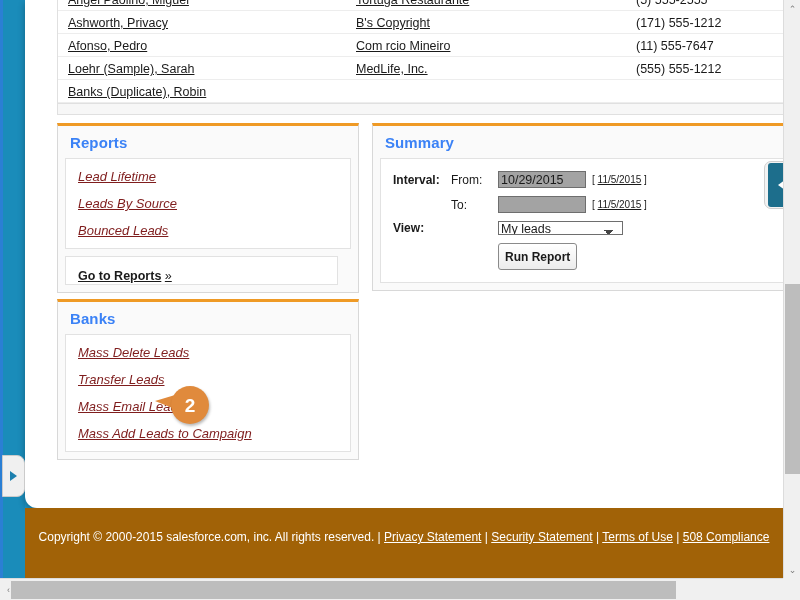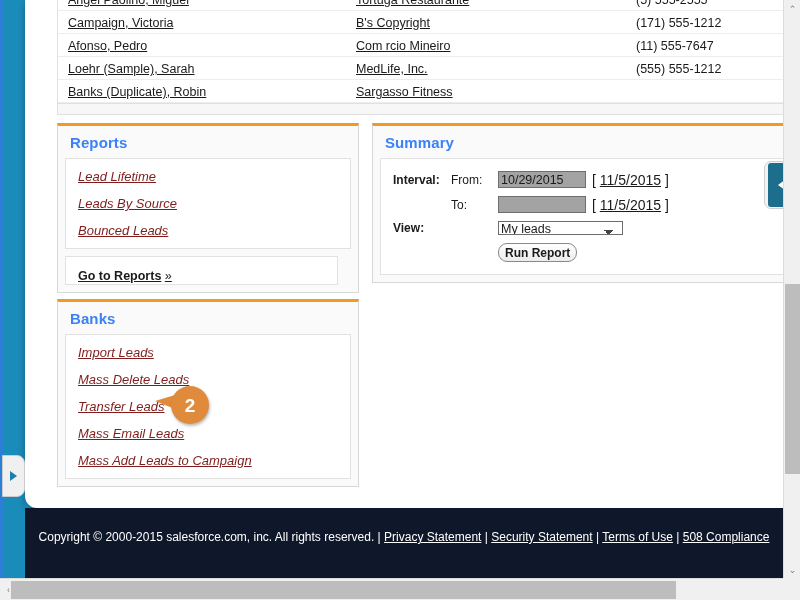--- a/index.html
+++ b/index.html
@@ -124,44 +124,44 @@
   .lbl-plain{font-size:12px;color:#1a1a1a;width:47px;flex:none;}
   .txt-input{
     width:88px;height:17px;
     border:1px solid #6e6e6e;
     background:#a3a3a3;
     font-family:"Liberation Sans", sans-serif;
     font-size:12.5px;color:#1a1a1a;
     padding:0 2px;box-sizing:border-box;
     outline:none;
   }
-  .date-hint{font-size:14px;color:#1a1a1a;margin-left:6px;white-space:nowrap;}
+  .date-hint{font-size:10px;color:#1a1a1a;margin-left:6px;white-space:nowrap;}
   .date-hint a{color:#1a1a1a;text-decoration:underline;cursor:pointer;}
   .sel-input{
     width:125px;height:14px;
     border:1px solid #6e6e6e;background:#fff;
     font-family:"Liberation Sans", sans-serif;
     font-size:12.5px;color:#1a1a1a;
     padding:0 2px;box-sizing:border-box;
     -webkit-appearance:none;appearance:none;
     background-image:
       linear-gradient(45deg,transparent 50%,#444 50%),
       linear-gradient(135deg,#444 50%,transparent 50%);
     background-position:calc(100% - 13px) 8px, calc(100% - 8px) 8px;
     background-size:5px 5px,5px 5px;
     background-repeat:no-repeat;
   }
   .btn-run{
-    height:19px;
+    height:27px;
     border:1px solid #8a8a8a;
     background:linear-gradient(#ffffff,#ececec);
     font-family:"Liberation Sans", sans-serif;
     font-size:12px;font-weight:bold;color:#1a1a1a;
     padding:0 6px;cursor:pointer;
-    border-radius:9px;
+    border-radius:3px;
   }
 
   
   #right-handle-wrap{
     position:absolute;left:764px;top:161px;width:36px;height:48px;
     background:#f3f3f3;
     border:1px solid #cfcfcf;
     border-radius:7px 0 0 7px;
     box-sizing:border-box;
   }
@@ -216,21 +216,21 @@
     position:absolute;left:-16px;top:9px;
     width:0;height:0;
     border-top:6px solid transparent;
     border-bottom:8px solid transparent;
     border-right:20px solid #e08a3c;
   }
 
   
   #footer{
     position:absolute;left:25px;top:508px;width:758px;height:83px;
-    background:#0f172a;
+    background:#a16207;
     color:#ffffff;
     text-align:center;
     font-size:12px;
     padding-top:18px;
     box-sizing:border-box;
     line-height:22px;
   }
   #footer a{color:#ffffff;text-decoration:underline;cursor:pointer;}
 
   
@@ -282,40 +282,39 @@
 
     <div id="leads-table">
 
       <div class="lead-row">
         <div class="cell-name"><span class="lead-link">Angel Paolino, Miguel</span></div>
         <div class="cell-company"><span class="lead-link">Tortuga Restaurante</span></div>
         <div class="cell-phone"><span class="lead-phone">(5) 555-2555</span></div>
       </div>
 
       <div class="lead-row">
-        <div class="cell-name"><span class="lead-link">Campaign, Victoria</span></div>
+        <div class="cell-name"><span class="lead-link">Ashworth, Privacy</span></div>
         <div class="cell-company"><span class="lead-link">B's Copyright</span></div>
         <div class="cell-phone"><span class="lead-phone">(171) 555-1212</span></div>
       </div>
 
       <div class="lead-row">
         <div class="cell-name"><span class="lead-link">Afonso, Pedro</span></div>
         <div class="cell-company"><span class="lead-link">Com  rcio Mineiro</span></div>
         <div class="cell-phone"><span class="lead-phone">(11) 555-7647</span></div>
       </div>
 
       <div class="lead-row">
         <div class="cell-name"><span class="lead-link">Loehr (Sample), Sarah</span></div>
         <div class="cell-company"><span class="lead-link">MedLife, Inc.</span></div>
         <div class="cell-phone"><span class="lead-phone">(555) 555-1212</span></div>
       </div>
 
       <div class="lead-row">
         <div class="cell-name"><span class="lead-link">Banks (Duplicate), Robin</span></div>
-        <div class="cell-company"><span class="lead-link">Sargasso Fitness</span></div>
         <div class="cell-phone"><span class="lead-phone"></span></div>
       </div>
 
       <div id="leads-table-footer"></div>
     </div>
 
     <div class="sf-panel" id="panel-reports">
       <div class="sf-panel-title">Reports</div>
       <div class="sf-panel-body">
         <span class="sf-link">Lead Lifetime</span>
@@ -323,21 +322,20 @@
         <span class="sf-link">Bounced Leads</span>
       </div>
       <div id="reports-goto-box">
         <span id="reports-goto"><span class="gt-label">Go to Reports</span> <span class="gt-chev">»</span></span>
       </div>
     </div>
 
     <div class="sf-panel" id="panel-tools">
       <div class="sf-panel-title">Banks</div>
       <div class="sf-panel-body">
-        <span class="sf-link">Import Leads</span>
         <span class="sf-link">Mass Delete Leads</span>
         <span class="sf-link">Transfer Leads</span>
         <span class="sf-link">Mass Email Leads</span>
         <span class="sf-link">Mass Add Leads to Campaign</span>
       </div>
     </div>
 
     <div class="sf-panel" id="panel-summary">
       <div class="sf-panel-title">Summary</div>
       <div id="summary-body">

